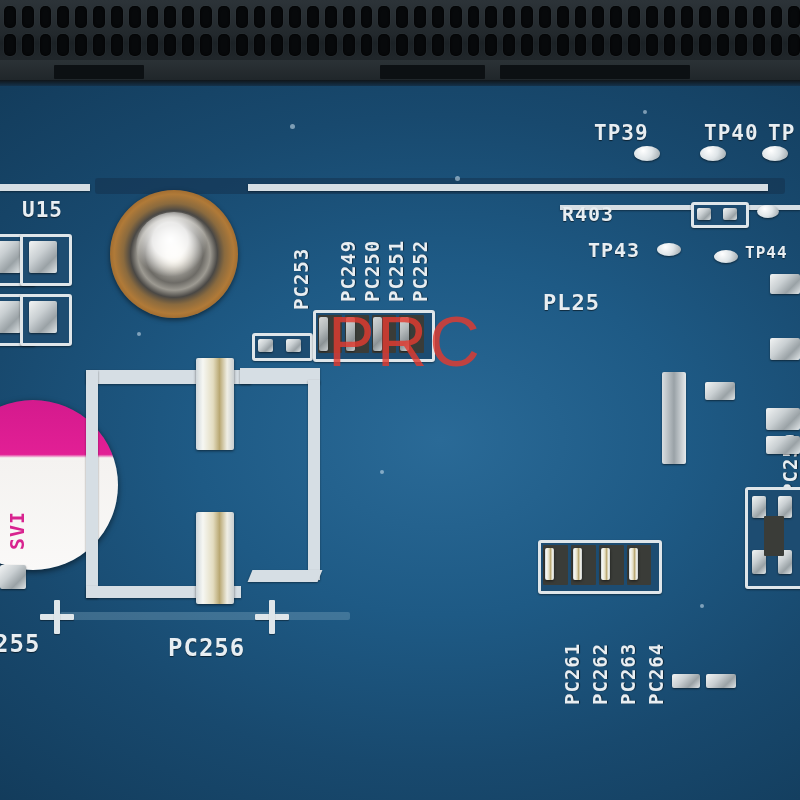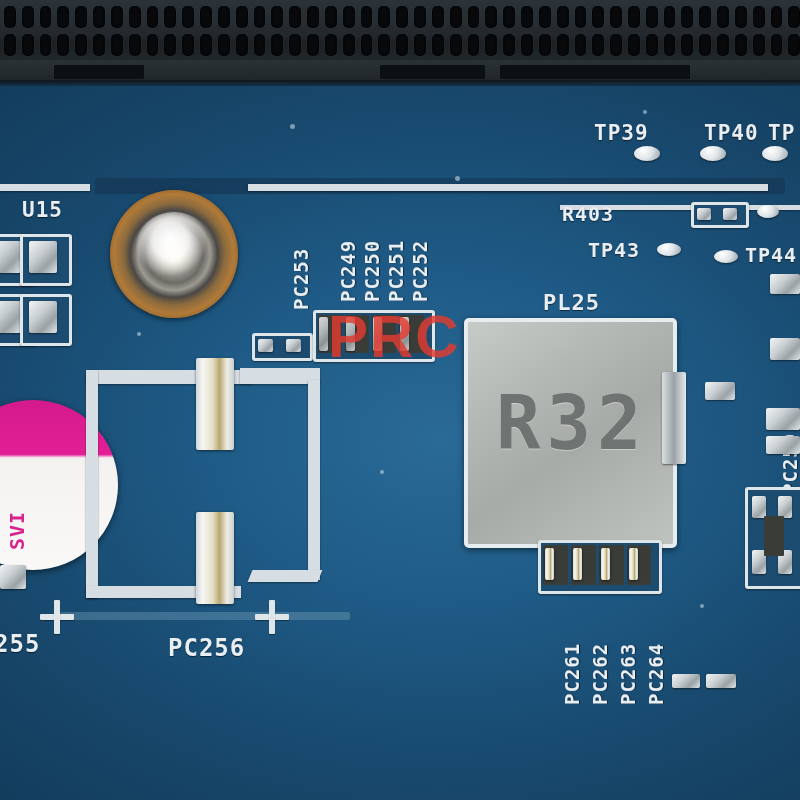--- a/index.html
+++ b/index.html
@@ -64,22 +64,22 @@
     background:linear-gradient(90deg,#d9dee1,#9aa2a7,#e6eaec);box-shadow:0 1px 2px rgba(0,0,0,.5);}
   
   .trace{position:absolute;background:rgba(150,185,205,.30);border-radius:2px;}
   .plus{position:absolute;}
   .plus:before,.plus:after{content:"";position:absolute;background:#dfe6ea;border-radius:1px;
     box-shadow:0 1px 1px rgba(0,0,0,.4);}
   .plus:before{left:0;top:40%;width:100%;height:20%;}
   .plus:after{top:0;left:40%;height:100%;width:20%;}
   .bigsilk{position:absolute;color:#eef3f6;font-weight:bold;font-size:112px;letter-spacing:2px;
     font-family:"Liberation Sans",sans-serif;text-shadow:0 2px 3px rgba(0,0,0,.45);}
-  .watermark{position:absolute;font-family:"Liberation Sans",sans-serif;font-weight:bold;
-    font-size:60px;color:rgba(226,58,48,.82);letter-spacing:2px;}
+  .watermark{position:absolute;font-family:"Liberation Sans",sans-serif;font-weight:normal;
+    font-size:70px;color:rgba(226,58,48,.82);letter-spacing:2px;}
   .speck{position:absolute;border-radius:50%;background:rgba(210,228,240,.55);}
   .darkband{position:absolute;background:rgba(20,45,70,.45);border-radius:3px;}
 </style>
 </head>
 <body>
 
 <div id="board">
 
   <div class="connector">
     <div class="conn-rowA" id="rowA">
@@ -202,21 +202,21 @@
   <div class="silk" style="left:562px;top:202px;font-size:20px;">R403</div>
   <div class="padframe" style="left:691px;top:202px;width:52px;height:20px;">
     <div class="pad" style="left:3px;top:3px;width:14px;height:12px;"></div>
     <div class="pad" style="left:29px;top:3px;width:14px;height:12px;"></div>
   </div>
   <div class="tp" style="left:757px;top:205px;width:22px;height:13px;"></div>
 
   <div class="silk" style="left:588px;top:238px;font-size:20px;">TP43</div>
   <div class="tp" style="left:657px;top:243px;width:24px;height:13px;"></div>
 
-  <div class="silk" style="left:745px;top:243px;font-size:20px;">TP44</div>
+  <div class="silk" style="left:745px;top:243px;font-size:16px;">TP44</div>
   <div class="tp" style="left:714px;top:250px;width:24px;height:13px;"></div>
 
   <div class="silk" style="left:22px;top:198px;font-size:21px;">U15</div>
   <div class="padframe" style="left:-16px;top:234px;width:46px;height:46px;">
     <div class="pad" style="left:4px;top:4px;width:30px;height:32px;"></div>
   </div>
   <div class="padframe" style="left:20px;top:234px;width:46px;height:46px;">
     <div class="pad" style="left:6px;top:4px;width:28px;height:32px;"></div>
   </div>
   <div class="padframe" style="left:-16px;top:294px;width:46px;height:46px;">
@@ -269,23 +269,20 @@
   <div class="cappad" style="left:196px;top:358px;width:38px;height:92px;"></div>
   <div class="cappad" style="left:196px;top:512px;width:38px;height:92px;"></div>
 
   <div class="plus" style="left:40px;top:600px;width:34px;height:34px;"></div>
   <div class="plus" style="left:255px;top:600px;width:34px;height:34px;"></div>
 
   <div class="silk" style="left:-6px;top:630px;font-size:24px;">255</div>
   <div class="silk" style="left:168px;top:634px;font-size:24px;">PC256</div>
 
   <div class="silk" style="left:543px;top:290px;font-size:22px;">PL25</div>
-  <div class="inductor" style="left:464px;top:318px;width:205px;height:222px;">
-    <div class="ind-mark" style="left:28px;top:58px;">R32</div>
-  </div>
   <div class="ind-tab" style="left:662px;top:372px;width:24px;height:92px;"></div>
 
   <div class="padframe" style="left:538px;top:540px;width:118px;height:48px;">
     <div class="smd-body" style="left:2px;top:2px;width:25px;height:40px;"></div>
     <div class="smd-body" style="left:30px;top:2px;width:25px;height:40px;"></div>
     <div class="smd-body" style="left:58px;top:2px;width:25px;height:40px;"></div>
     <div class="smd-body" style="left:86px;top:2px;width:24px;height:40px;"></div>
     <div class="cappad" style="left:4px;top:5px;width:9px;height:32px;"></div>
     <div class="cappad" style="left:32px;top:5px;width:9px;height:32px;"></div>
     <div class="cappad" style="left:60px;top:5px;width:9px;height:32px;"></div>

